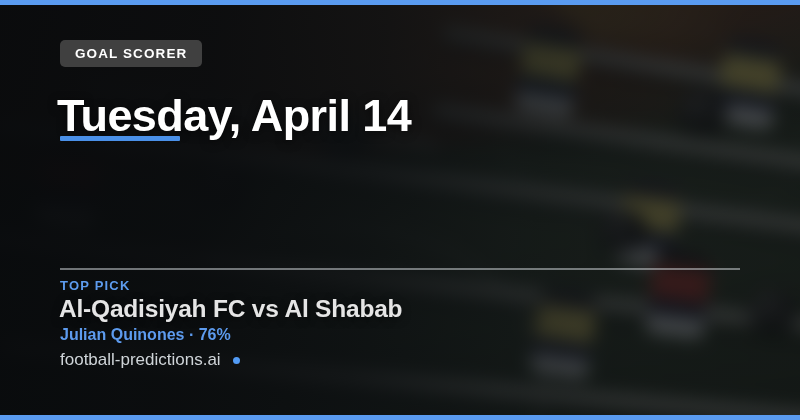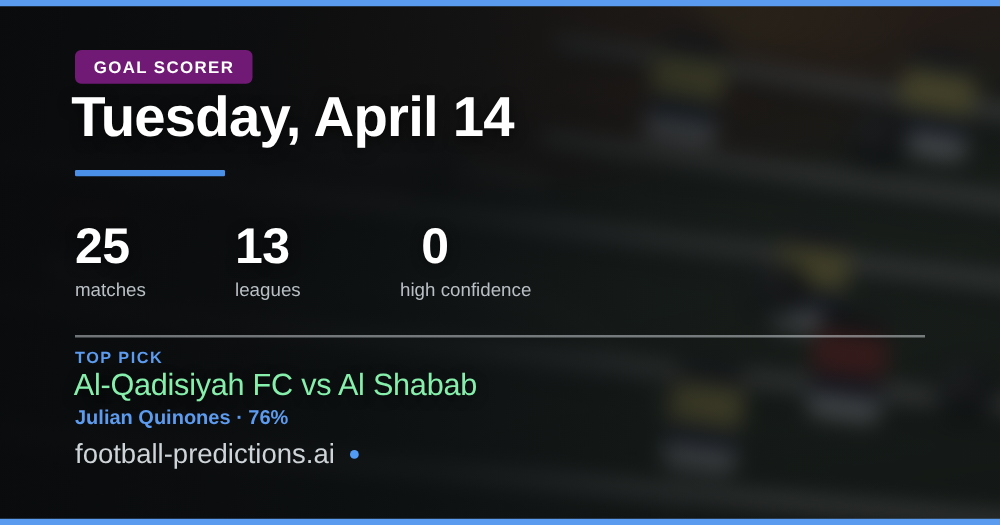--- a/index.html
+++ b/index.html
@@ -114,31 +114,31 @@
   }
 
   #badge {
     position: absolute;
     top: 40px; left: 0;
     display: inline-flex;
     align-items: center;
     height: 27px;
     padding: 0 15px;
     border-radius: 5px;
-    background: #701a75;
+    background: #404040;
     color: #ffffff;
     font-size: 13.5px;
     font-weight: bold;
     letter-spacing: 1.1px;
     white-space: nowrap;
   }
 
   #headline {
     position: absolute;
-    top: 70px; left: -3px;
+    top: 92px; left: -3px;
     margin: 0;
     color: #ffffff;
     font-size: 45px;
     font-weight: bold;
     letter-spacing: -0.6px;
     line-height: 1.05;
     white-space: nowrap;
     text-shadow: 0 2px 10px rgba(0,0,0,0.55);
   }
 
@@ -192,44 +192,44 @@
     color: #5d9bee;
     font-size: 13px;
     font-weight: bold;
     letter-spacing: 1.2px;
   }
 
   #match-title {
     position: absolute;
     top: 295px; left: -1px;
     margin: 0;
-    color: #86efac;
+    color: #e5e5e5;
     font-size: 24.5px;
-    font-weight: normal;
+    font-weight: bold;
     letter-spacing: -0.2px;
     white-space: nowrap;
     text-shadow: 0 2px 9px rgba(0,0,0,0.5);
   }
 
   #pick-line {
     position: absolute;
     top: 326px; left: 0;
     color: #5d9bee;
     font-size: 16px;
     font-weight: bold;
     white-space: nowrap;
   }
 
   #footer {
     position: absolute;
     top: 350px; left: 0;
     display: flex;
     align-items: center;
     color: #cfd4d8;
-    font-size: 22px;
+    font-size: 17px;
     font-weight: normal;
     white-space: nowrap;
   }
   #footer-dot {
     width: 7px; height: 7px;
     border-radius: 50%;
     background: #529bf5;
     margin: 0 12px;
     flex: 0 0 auto;
   }
@@ -278,34 +278,20 @@
 
   <div id="content">
 
     <div id="badge">
       <span>GOAL SCORER</span>
     </div>
 
     <h1 id="headline">Tuesday, April 14</h1>
     <div id="headline-rule"></div>
 
-    <div id="stats">
-      <div class="stat">
-        <span class="stat-value">25</span>
-        <span class="stat-label">matches</span>
-      </div>
-      <div class="stat">
-        <span class="stat-value">13</span>
-        <span class="stat-label">leagues</span>
-      </div>
-      <div class="stat">
-        <span class="stat-value">0</span>
-        <span class="stat-label">high confidence</span>
-      </div>
-    </div>
 
     <div id="divider"></div>
 
     <div id="toppick-label">TOP PICK</div>
     <h2 id="match-title">Al-Qadisiyah FC vs Al Shabab</h2>
     <div id="pick-line">Julian Quinones · 76%</div>
 
     <div id="footer">
       <span>football-predictions.ai</span>
       <span id="footer-dot"></span>

